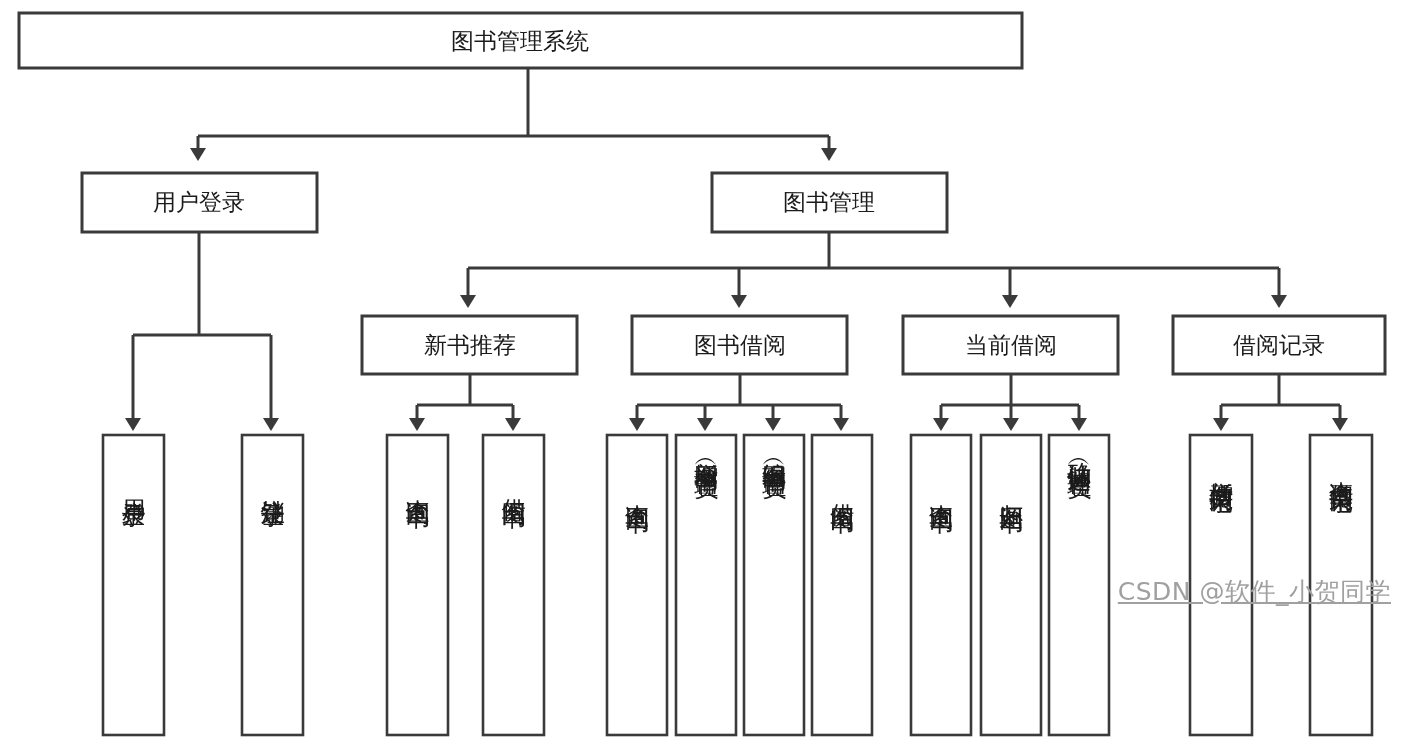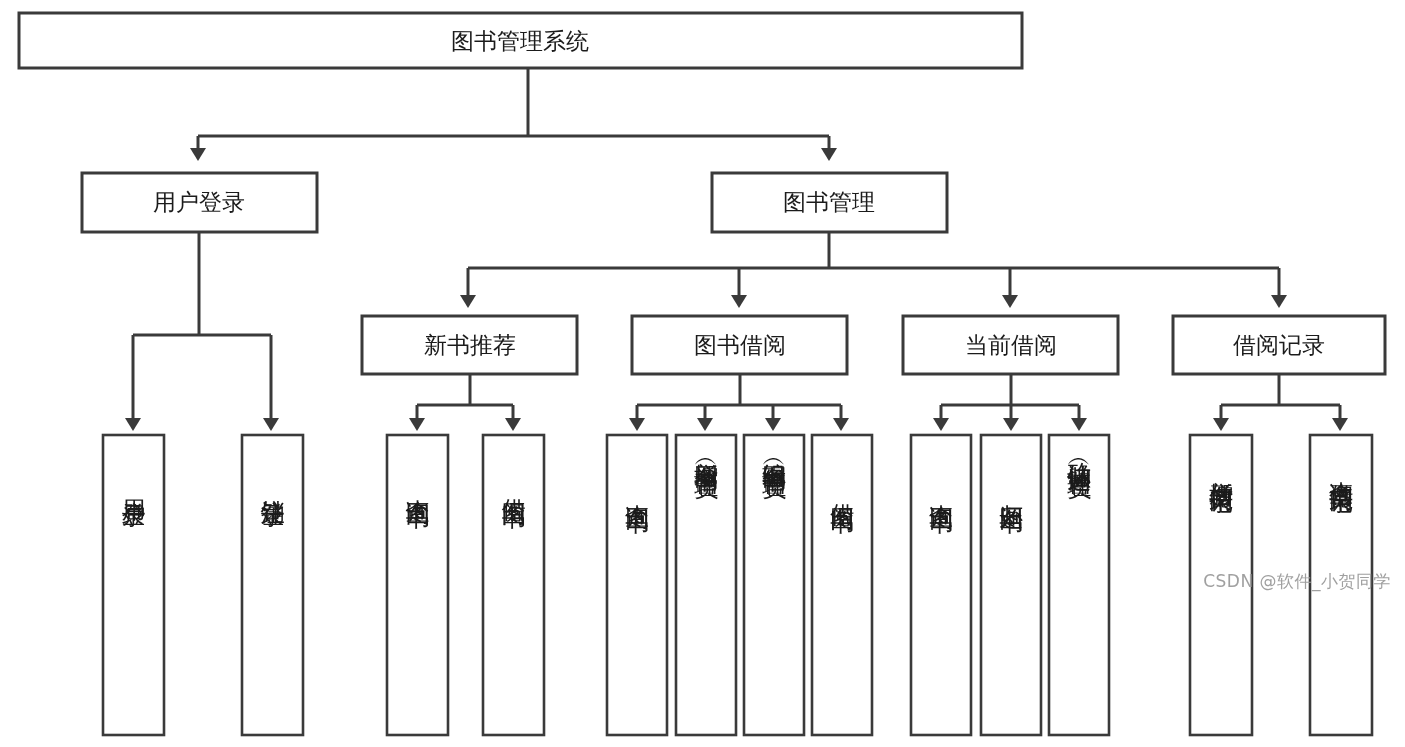--- a/index.html
+++ b/index.html
@@ -66,26 +66,27 @@
     font-family: "DejaVu Sans", "Liberation Sans", sans-serif;
     font-size: 24px;
     line-height: 1.18;
     letter-spacing: 2px;
     color: #1b1b1b;
     white-space: nowrap;
   }
   .watermark-html {
     position: absolute;
     right: 14px;
-    bottom: 23px;
-    font-family: "DejaVu Sans", "Liberation Sans", sans-serif;
-    font-size: 17px;
+    bottom: 8px;
+    font-family: "DejaVu Sans", "Liberation Sans", sans-serif;
+    font-size: 25px;
     color: #a0a0a0;
     letter-spacing: 0.5px;
     white-space: nowrap;
+    text-decoration: underline;
   }
 </style>
 </head>
 <body>
 
 <div id="diagram-root">
 
   <svg class="diagram" viewBox="0 0 1405 747" xmlns="http://www.w3.org/2000/svg">
     <defs>
       <marker id="ah" markerWidth="14" markerHeight="16" refX="2" refY="8" orient="auto" markerUnits="userSpaceOnUse">

